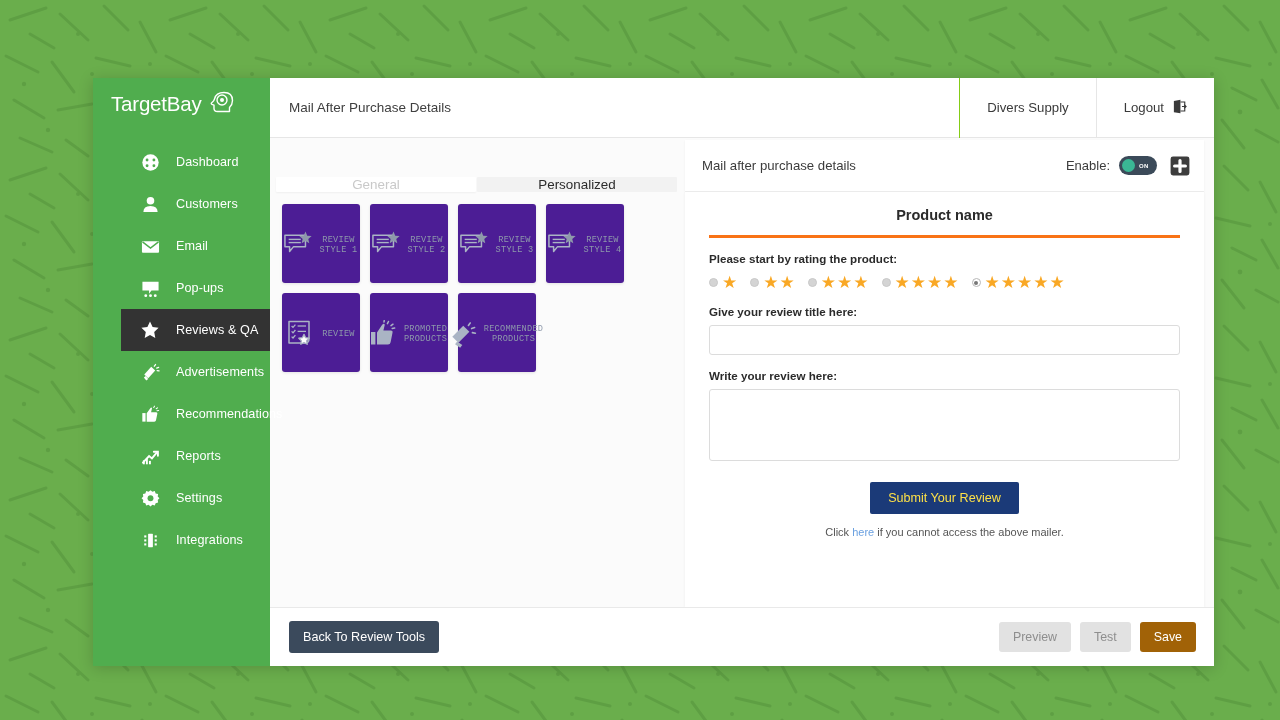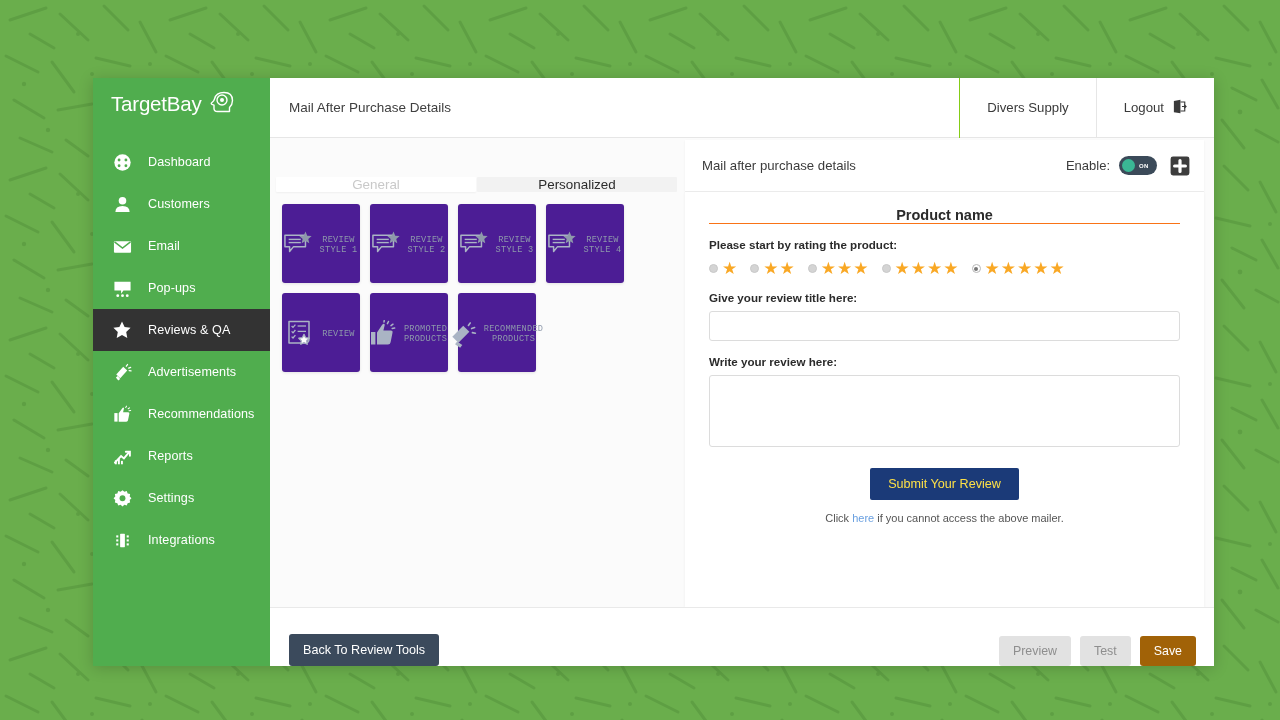--- a/index.html
+++ b/index.html
@@ -39,21 +39,21 @@
     display: flex; align-items: center;
     padding-left: 18px;
     gap: 6px;
   }
   #brand-text {
     color: #fff;
     font-size: 20.5px;
     letter-spacing: -0.2px;
     font-weight: 400;
   }
-  .nav-list { margin-top: 11px; }
+  .nav-list { margin-top: 11px; padding-left: 28px; }
   .nav-item {
     display: flex; align-items: center;
     height: 42px;
     padding-left: 19px;
     gap: 16px;
     cursor: pointer;
   }
   .nav-item.active { background: #333333; }
   .nav-icon {
     width: 20px; height: 20px;
@@ -244,21 +244,22 @@
     background: #ffffff;
     padding: 15px 24px 0 24px;
     box-shadow: 0 1px 3px rgba(0,0,0,0.06);
     min-height: 0;
   }
   #product-name {
     text-align: center;
     font-size: 14.5px;
     font-weight: bold;
     color: #2b2b2b;
-    border-bottom: 1px solid #f97316;
+    padding-bottom: 12px;
+    border-bottom: 3px solid #f97316;
   }
   .field-label {
     font-size: 11.6px;
     font-weight: bold;
     color: #2b2b2b;
     margin-top: 14px;
     margin-bottom: 7px;
   }
   #rating-row {
     display: flex;
@@ -342,21 +343,21 @@
     text-decoration: none;
     cursor: pointer;
   }
 
   
   #footer {
     height: 59px;
     flex: 0 0 59px;
     background: #ffffff;
     border-top: 1px solid #e9e9e9;
-    display: flex; align-items: flex-end;
+    display: flex; align-items: center;
     padding: 0 18px 0 19px;
   }
   #back-btn {
     background: #3b4a5c;
     color: #ffffff;
     font-size: 12.6px;
     font-family: "Liberation Sans", sans-serif;
     border: none;
     padding: 9px 14px;
     border-radius: 3px;

